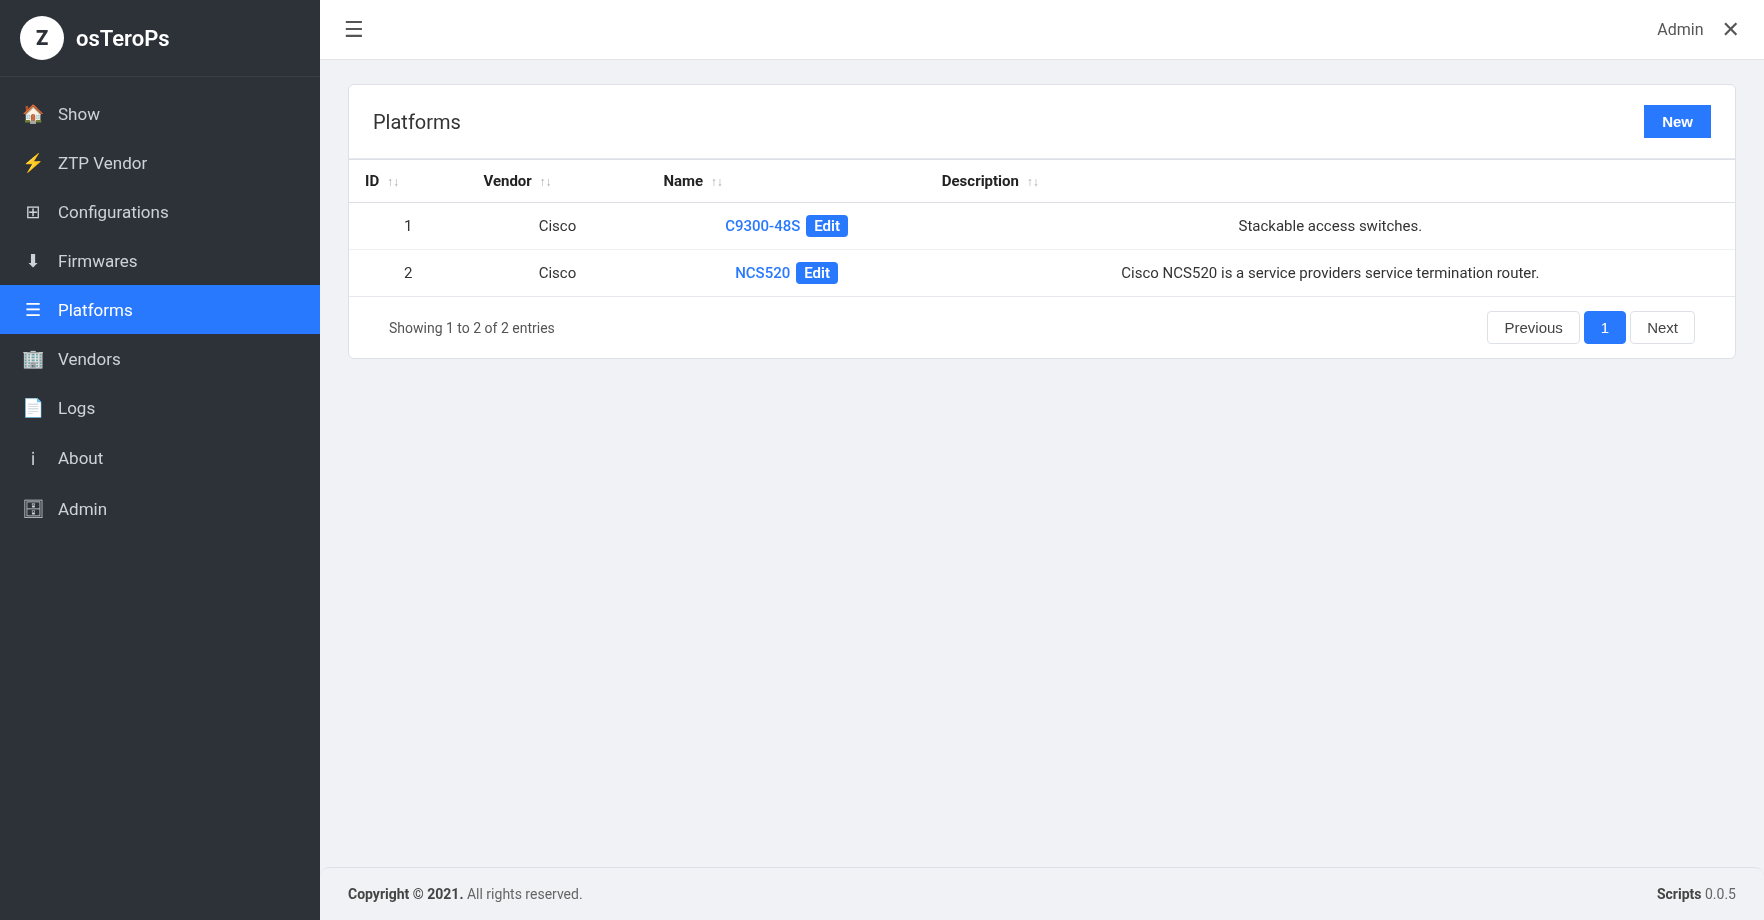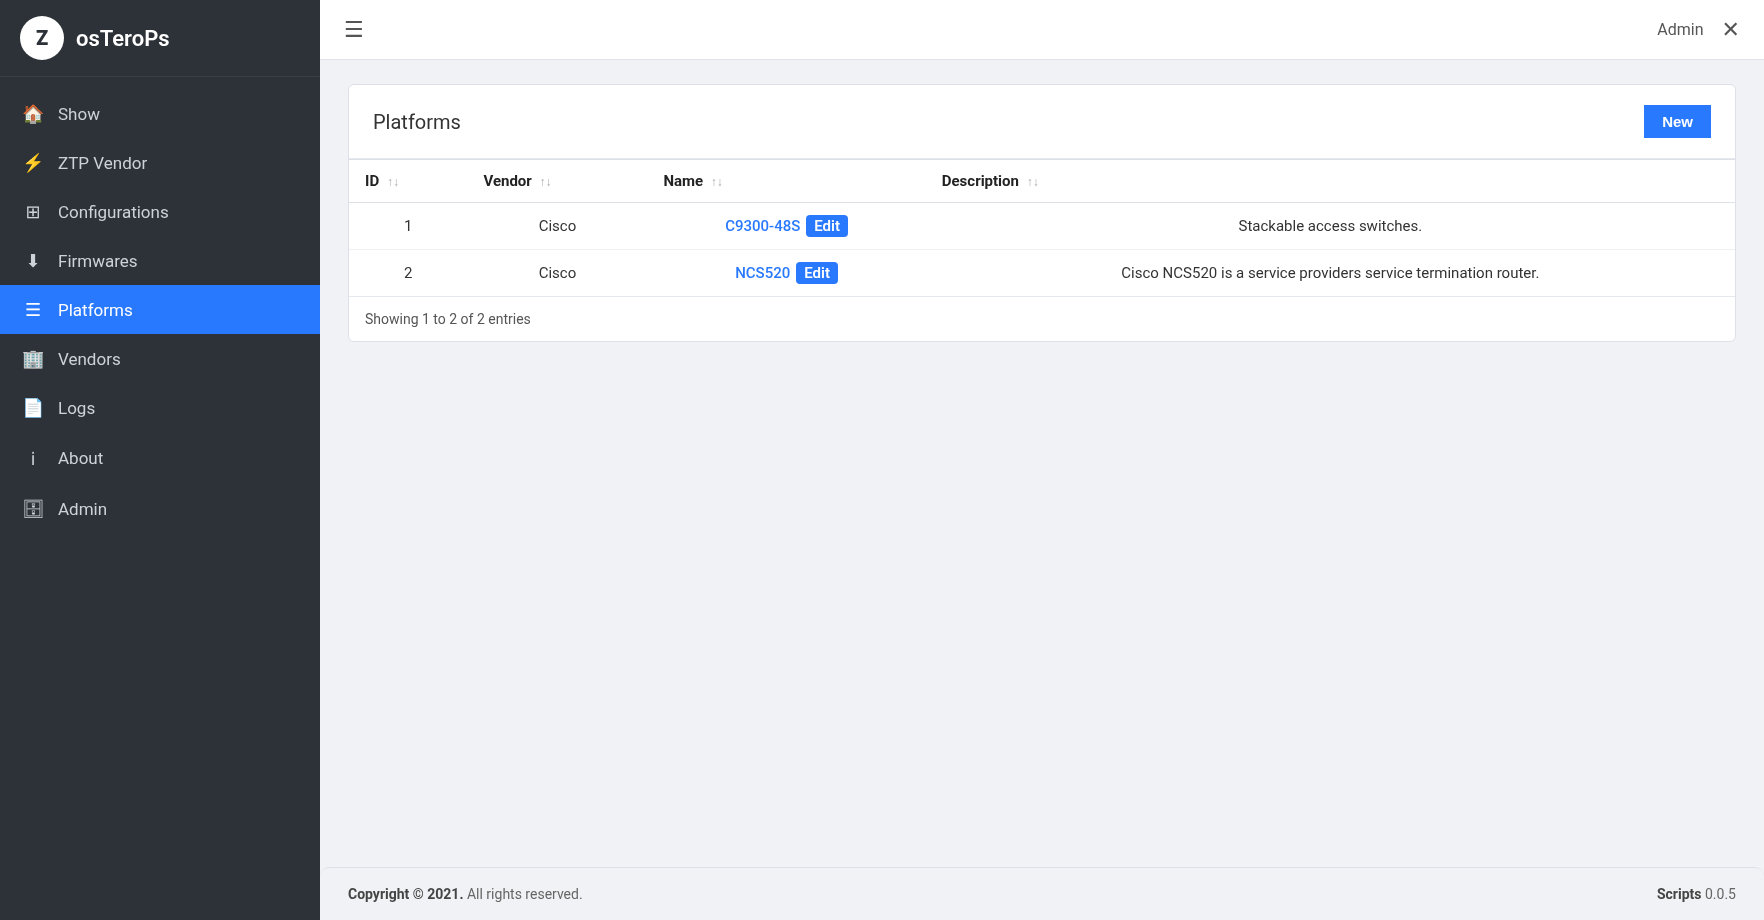--- a/index.html
+++ b/index.html
@@ -166,21 +166,21 @@
       font-weight: 600;
       margin-left: 6px;
       cursor: pointer;
     }
 
     
     #table-footer {
       display: flex;
       align-items: center;
       justify-content: space-between;
-      padding: 14px 16px;
+      padding: 14px 40px;
       font-size: 14px;
       color: #555;
       border-top: 1px solid #e5e8ec;
     }
     #pagination { display: flex; align-items: center; gap: 4px; }
     .page-btn {
       border: 1px solid #dde1e7;
       background: #fff;
       color: #444;
       padding: 7px 16px;
@@ -290,20 +290,25 @@
               <td style="text-align: center;">2</td>
               <td>Cisco</td>
               <td><a href="#" class="platform-link">NCS520</a><span class="edit-badge">Edit</span></td>
               <td>Cisco NCS520 is a service providers service termination router.</td>
             </tr>
           </tbody>
       </table>
 
       <div id="table-footer">
         <span>Showing 1 to 2 of 2 entries</span>
+        <div id="pagination">
+          <button class="page-btn">Previous</button>
+          <button class="page-btn active">1</button>
+          <button class="page-btn">Next</button>
+        </div>
       </div>
     </div>
   </div>
 
   <div id="page-footer">
     <span>
       <strong>Copyright © 2021.</strong>
       <span>All rights reserved.</span>
     </span>
     <span>

